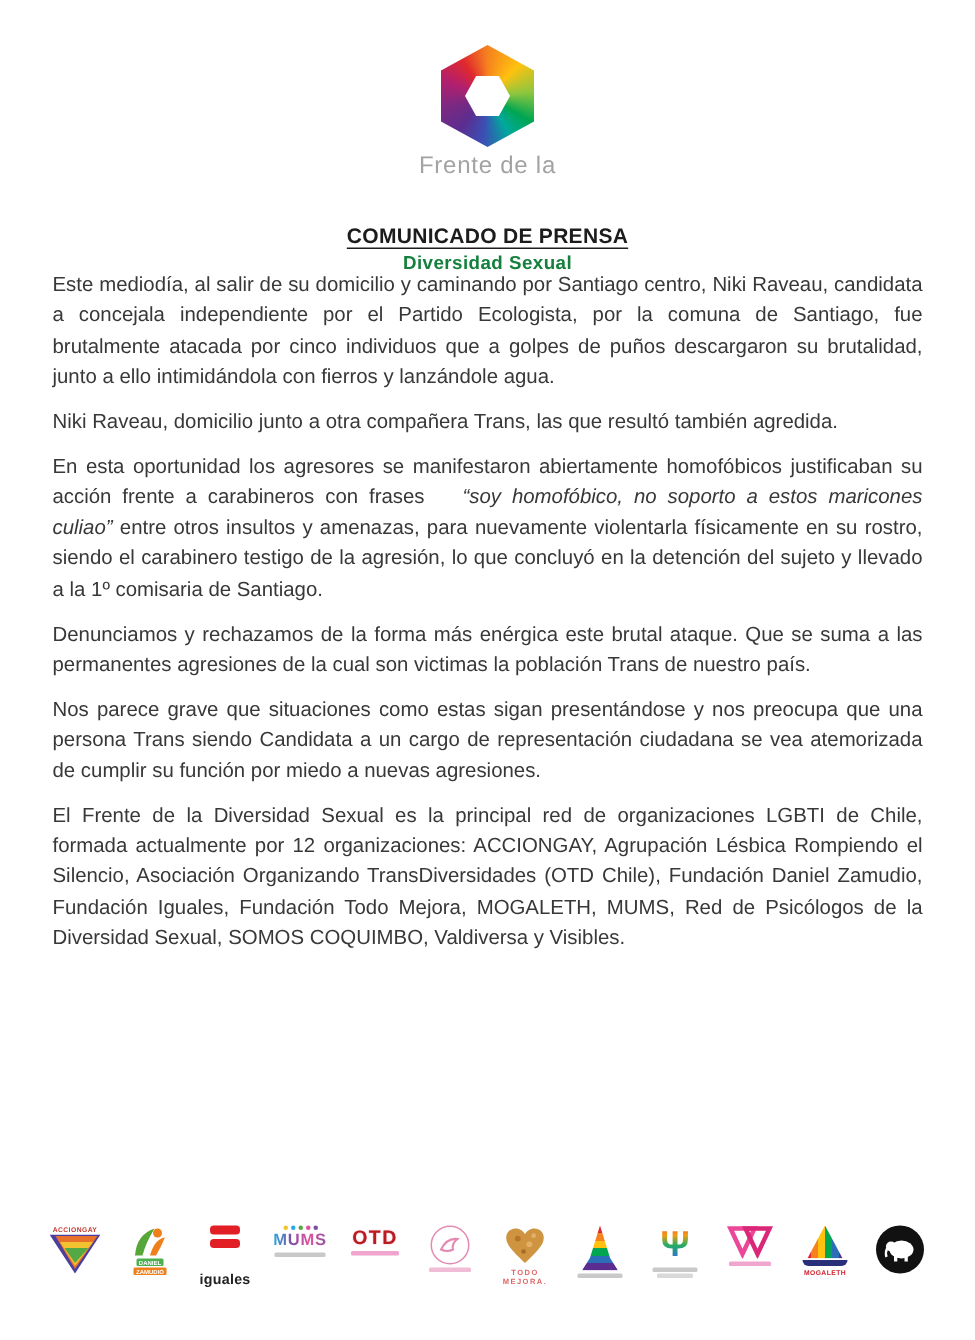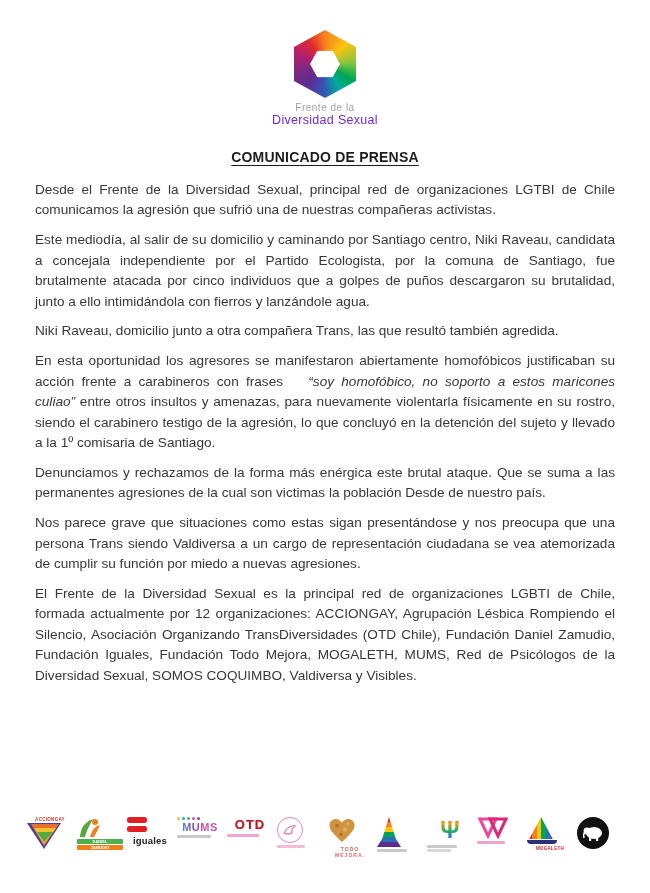--- a/index.html
+++ b/index.html
@@ -9,49 +9,49 @@
   
   .header{position:absolute;top:30px;left:0;width:100%;text-align:center;}
   .hex-wrap{width:62px;height:68px;margin:0 auto;position:relative;}
   .hex-outer{width:62px;height:68px;
     clip-path:polygon(50% 0%,100% 25%,100% 75%,50% 100%,0% 75%,0% 25%);
     background:conic-gradient(from 0deg at 50% 50%,
       #f6821f 0deg,#ffc20e 45deg,#8dc63f 85deg,#00a651 120deg,#00a99d 150deg,
       #3a50b5 185deg,#5b2d90 220deg,#7b2982 255deg,#b21f6e 290deg,#e0282e 325deg,#f6821f 360deg);}
   .hex-inner{position:absolute;left:50%;top:50%;width:30px;height:27px;transform:translate(-50%,-50%);
     background:#fff;clip-path:polygon(25% 0,75% 0,100% 50%,75% 100%,25% 100%,0 50%);}
-  .brand1{margin-top:4px;font-size:10px;color:#a3a3a3;letter-spacing:.5px;}
-  .brand2{font-size:12.5px;font-weight:normal;color:#6d28d9;letter-spacing:.3px;}
+  .brand1{margin-top:4px;font-size:16px;color:#a3a3a3;letter-spacing:.5px;}
+  .brand2{font-size:12.5px;font-weight:bold;color:#15803d;letter-spacing:.3px;margin-top:48px;}
 
   
   .title{position:absolute;top:149px;left:0;width:100%;text-align:center;margin:0;
     font-size:14px;font-weight:bold;color:#1c1c1c;letter-spacing:.2px;}
   .title span{text-decoration:underline;text-underline-offset:3px;}
 
   
   .bodytext{position:absolute;top:180px;left:35px;width:580px;
     font-size:13.6px;line-height:20.4px;color:#383838;text-align:justify;}
   .bodytext p{margin:0 0 9.5px 0;}
   .quote{font-style:italic;margin-left:18px;}
 
   
   .footer{position:absolute;left:0;bottom:14px;width:650px;height:62px;
     display:flex;justify-content:space-between;align-items:flex-start;padding:0 27px;box-sizing:border-box;}
-  .logo{width:46px;height:60px;display:flex;flex-direction:column;justify-content:flex-start;text-align:center;}
+  .logo{width:46px;height:60px;display:flex;flex-direction:column;align-items:center;justify-content:flex-start;text-align:center;}
   .bar{height:3px;border-radius:1px;margin-top:2px;}
 
   .acciongay-cap{font-size:4.5px;color:#c0392b;font-weight:bold;margin-bottom:1px;letter-spacing:.3px;}
 
   .band{display:block;font-size:4px;line-height:5px;color:#fff;font-weight:bold;padding:0 2px;border-radius:1px;}
   .band.green{background:#4caf50;}
   .band.orange{background:#ef7f1a;margin-top:1px;}
 
   .eq{width:20px;height:6px;background:#e31f26;border-radius:2.5px;}
   .eq+.eq{margin-top:3px;}
-  .iguales-cap{font-size:9.5px;font-weight:bold;color:#222;margin-top:3px;letter-spacing:.2px;}
+  .iguales-cap{font-size:9.5px;font-weight:bold;color:#222;margin-top:16px;letter-spacing:.2px;}
 
   .dots{display:flex;gap:2px;margin-bottom:1px;}
   .dot{width:3px;height:3px;border-radius:50%;}
   .mums-cap{font-size:11px;font-weight:bold;
     background:linear-gradient(90deg,#29abe2,#7b4fa6,#e54f9b,#8a56a5);
     -webkit-background-clip:text;background-clip:text;color:transparent;letter-spacing:.5px;}
 
   .otd-cap{font-size:13px;font-weight:900;color:#b91c1c;letter-spacing:1px;
     text-shadow:0 0 1px #f48fb1;}
 
@@ -87,26 +87,25 @@
       <div class="hex-outer"></div>
       <div class="hex-inner"></div>
     </div>
     <div class="brand1">Frente de la</div>
     <div class="brand2">Diversidad Sexual</div>
   </div>
 
   <h1 class="title"><span>COMUNICADO DE PRENSA</span></h1>
 
   <div class="bodytext">
-    <p>Desde el Frente de la Diversidad Sexual, principal red de organizaciones LGTBI de Chile comunicamos la agresión que sufrió una de nuestras compañeras activistas.</p>
     <p>Este mediodía, al salir de su domicilio y caminando por Santiago centro, Niki Raveau, candidata a concejala independiente por el Partido Ecologista, por la comuna de Santiago, fue brutalmente atacada por cinco individuos que a golpes de puños descargaron su brutalidad, junto a ello intimidándola con fierros y lanzándole agua.</p>
     <p>Niki Raveau, domicilio junto a otra compañera Trans, las que resultó también agredida.</p>
     <p><span>En esta oportunidad los agresores se manifestaron abiertamente homofóbicos justificaban su acción frente a carabineros con frases </span><span class="quote">“soy homofóbico, no soporto a estos maricones culiao”</span><span> entre otros insultos y amenazas, para nuevamente violentarla físicamente en su rostro, siendo el carabinero testigo de la agresión, lo que concluyó en la detención del sujeto y llevado a la 1º comisaria de Santiago.</span></p>
-    <p>Denunciamos y rechazamos de la forma más enérgica este brutal ataque. Que se suma a las permanentes agresiones de la cual son victimas la población Desde de nuestro país.</p>
-    <p>Nos parece grave que situaciones como estas sigan presentándose y nos preocupa que una persona Trans siendo Valdiversa a un cargo de representación ciudadana se vea atemorizada de cumplir su función por miedo a nuevas agresiones.</p>
+    <p>Denunciamos y rechazamos de la forma más enérgica este brutal ataque. Que se suma a las permanentes agresiones de la cual son victimas la población Trans de nuestro país.</p>
+    <p>Nos parece grave que situaciones como estas sigan presentándose y nos preocupa que una persona Trans siendo Candidata a un cargo de representación ciudadana se vea atemorizada de cumplir su función por miedo a nuevas agresiones.</p>
     <p>El Frente de la Diversidad Sexual es la principal red de organizaciones LGBTI de Chile, formada actualmente por 12 organizaciones: ACCIONGAY, Agrupación Lésbica Rompiendo el Silencio, Asociación Organizando TransDiversidades (OTD Chile), Fundación Daniel Zamudio, Fundación Iguales, Fundación Todo Mejora, MOGALETH, MUMS, Red de Psicólogos de la Diversidad Sexual, SOMOS COQUIMBO, Valdiversa y Visibles.</p>
   </div>
 
   <div class="footer">
 
     <div class="logo">
       <div class="acciongay-cap">ACCIONGAY</div>
       <svg width="34" height="27" viewBox="0 0 34 27">
         <polygon points="0,0 34,0 17,26" fill="#4a3f9e"></polygon>
         <polygon points="4,1 32,1 17,23" fill="#e8702a"></polygon>

